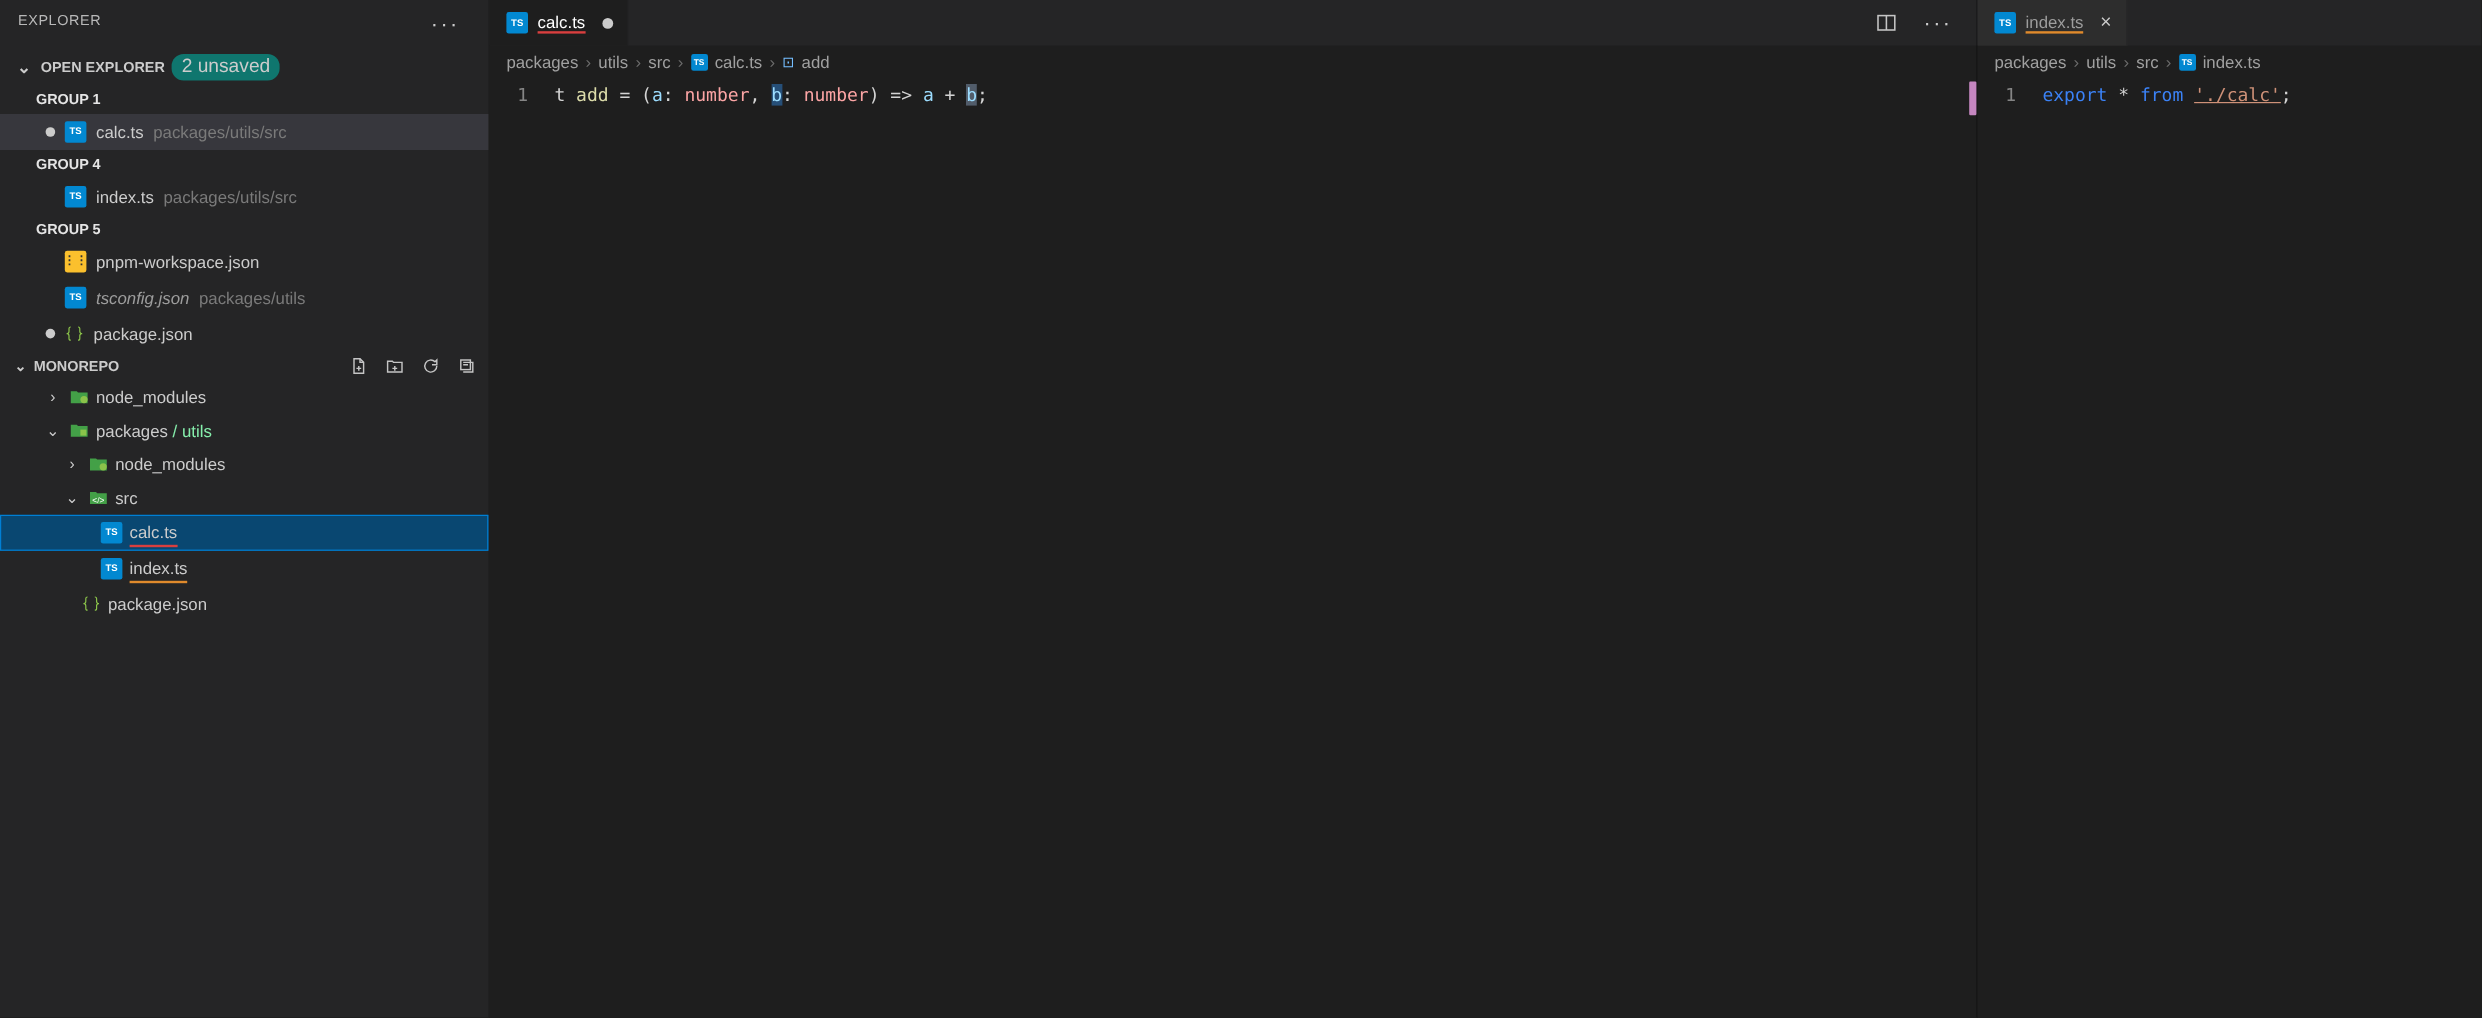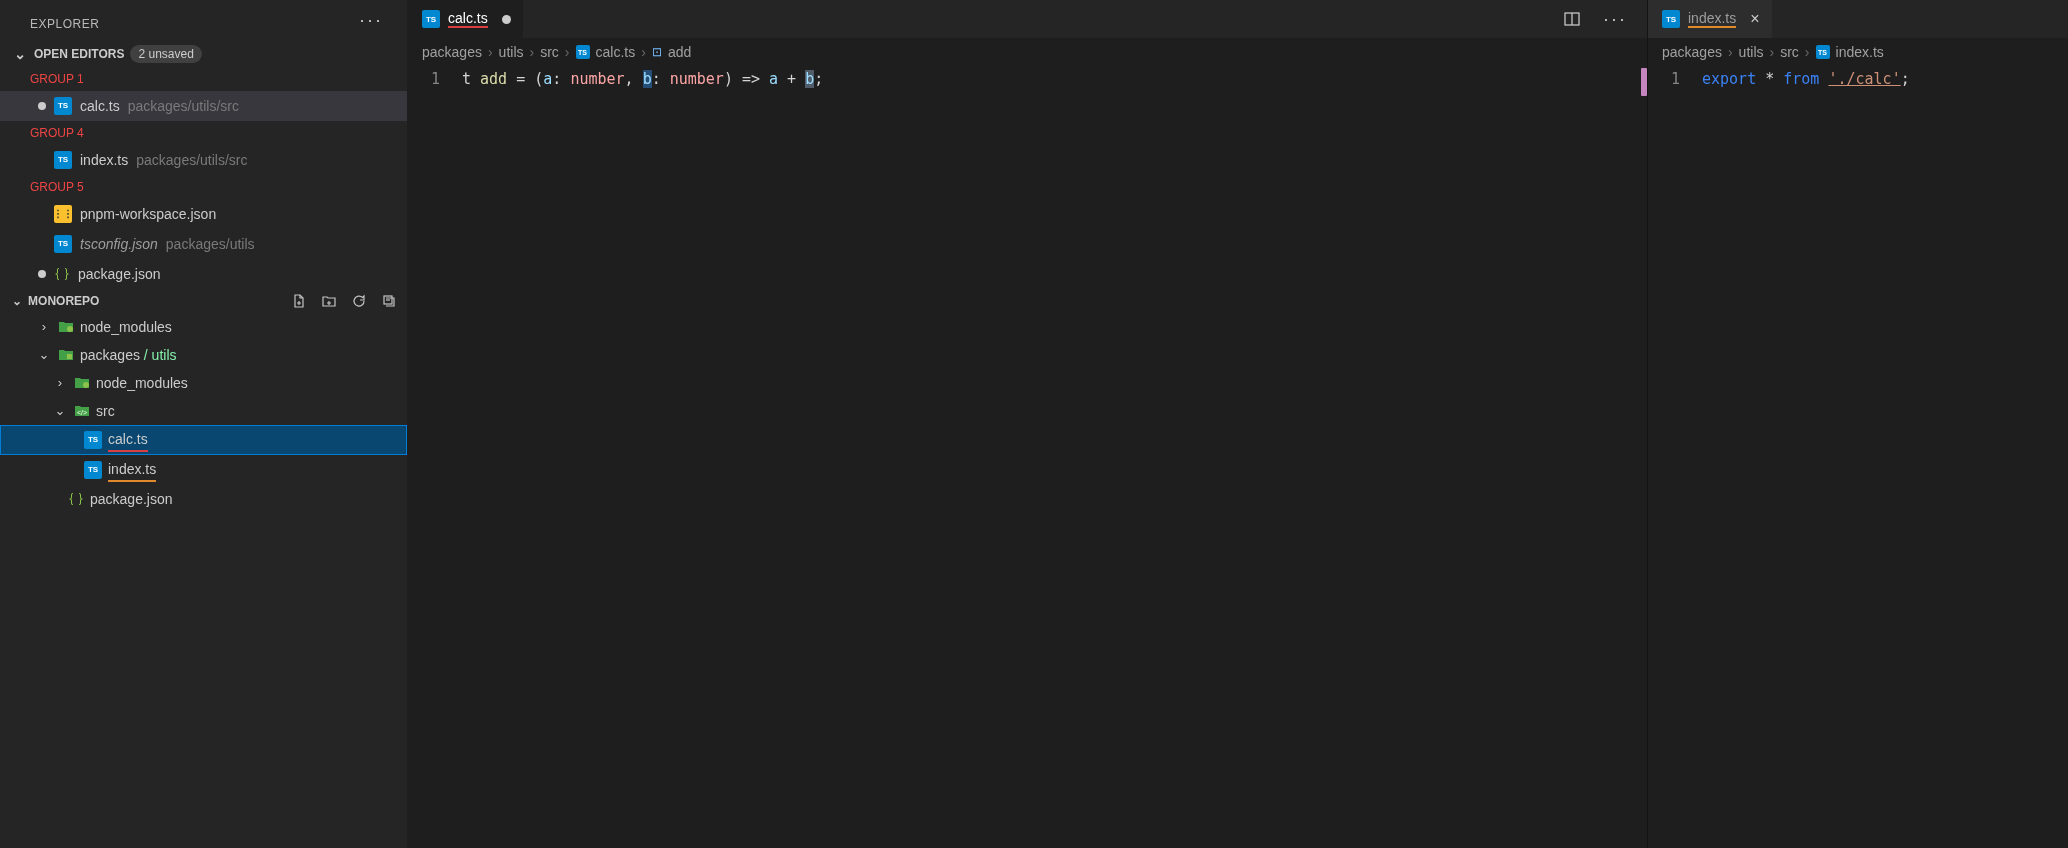--- a/index.html
+++ b/index.html
@@ -14,50 +14,50 @@
 }
 .sidebar {
   width: 408px;
   background: #252526;
   display: flex;
   flex-direction: column;
   border-right: 1px solid #1e1e1e;
 }
 .sidebar-header {
   display: flex;
-  align-items: flex-end;
+  align-items: flex-start;
   justify-content: space-between;
-  padding: 10px 18px 10px 30px;
+  padding: 10px 18px 10px 15px;
   font-size: 12px;
   letter-spacing: 0.5px;
   color: #b9b9b9;
 }
 .dots { color: #cccccc; font-size: 18px; letter-spacing: 2px; cursor: pointer; padding: 0 6px;}
 .section-header {
   display: flex;
   align-items: center;
   gap: 6px;
   padding: 4px 10px 4px 12px;
   font-size: 12px;
   font-weight: 700;
   color: #cccccc;
 }
 .section-header .chev { width: 16px; text-align: center; color: #cccccc; font-size: 14px;}
 .badge {
-  background: #404040;
+  background: #0f766e;
   color: #cccccc;
   padding: 2px 8px;
   border-radius: 10px;
-  font-size: 12px;
+  font-size: 16px;
   font-weight: 400;
 }
 .group-label {
   font-size: 12px;
-  font-weight: 400;
-  color: #ef4444;
+  font-weight: 700;
+  color: #e5e5e5;
   padding: 5px 10px 5px 30px;
 }
 .open-item {
   display: flex;
   align-items: center;
   gap: 8px;
   padding: 4px 10px 4px 38px;
   font-size: 14px;
   line-height: 22px;
 }
@@ -175,21 +175,21 @@
 <body>
 
 <div class="sidebar">
   <div class="sidebar-header">
     <span>EXPLORER</span>
     <span class="dots">···</span>
   </div>
 
   <div class="section-header">
     <span class="chev">⌄</span>
-    <span>OPEN EDITORS</span>
+    <span>OPEN EXPLORER</span>
     <span class="badge">2 unsaved</span>
   </div>
 
   <div class="group-label">GROUP 1</div>
   <div class="open-item active">
     <span class="dirty-dot"></span>
     <span class="file-icon ts-icon">TS</span>
     <span class="item-name">calc.ts</span>
     <span class="item-path">packages/utils/src</span>
   </div>

